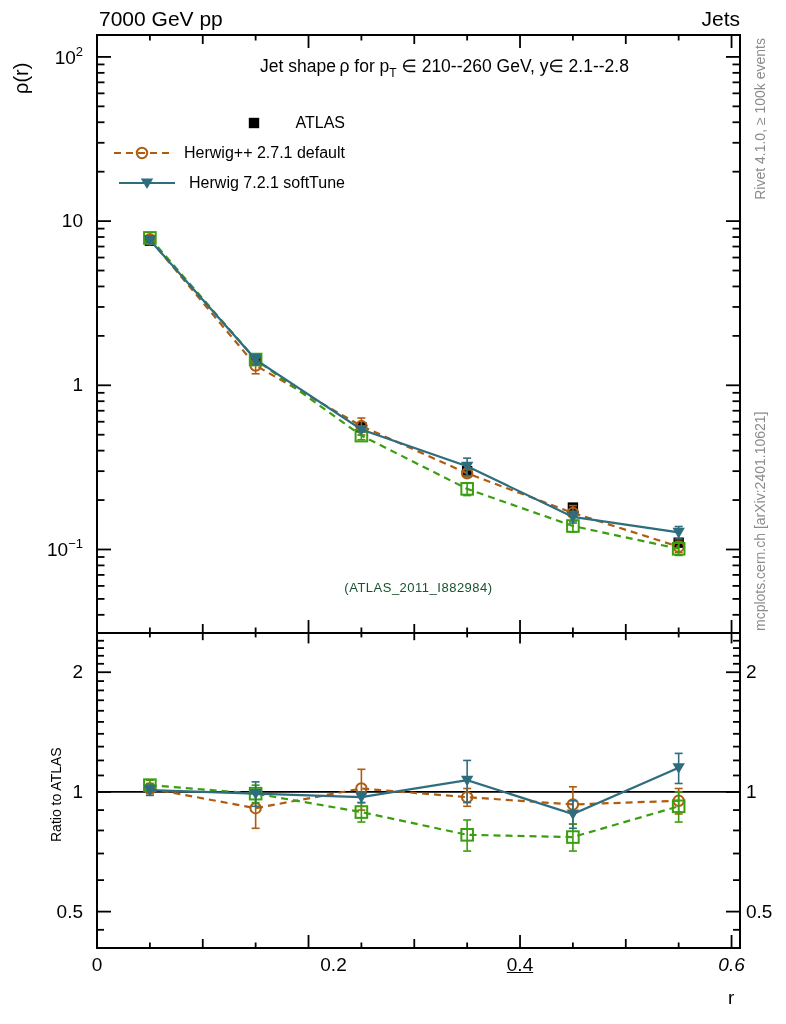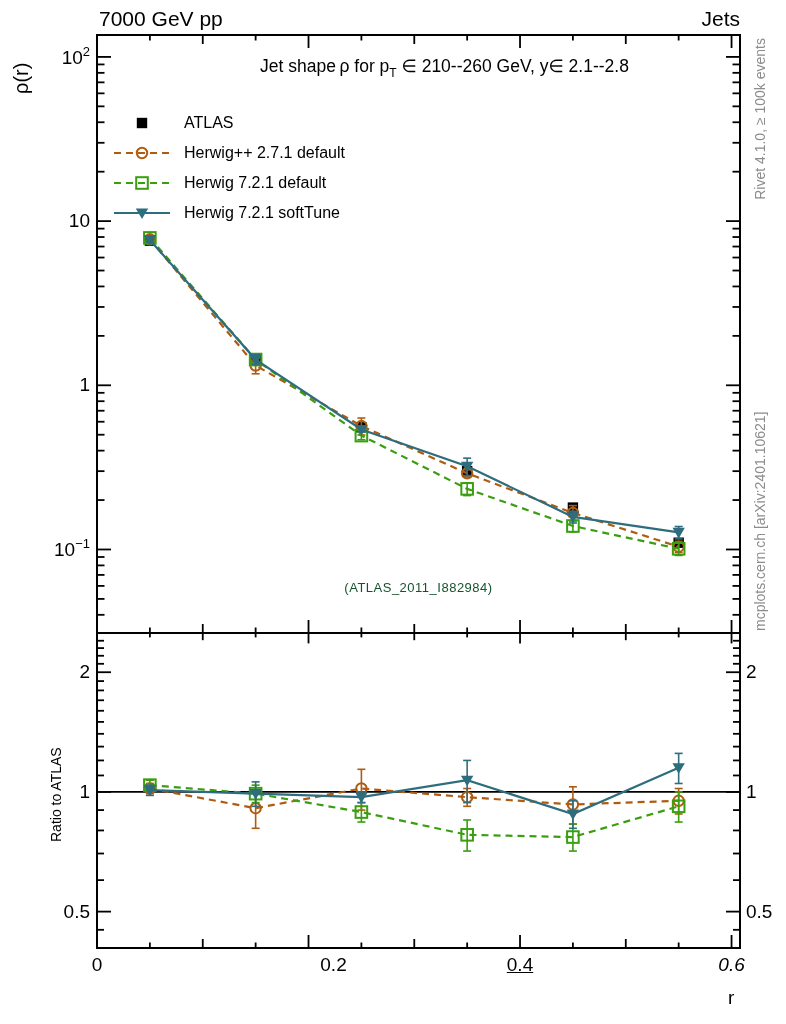--- a/index.html
+++ b/index.html
@@ -16,24 +16,24 @@
   .side-note{position:absolute;color:#8c8c8c;font-size:14px;width:285px;white-space:nowrap;
        transform:rotate(-90deg);transform-origin:top left;}
   #side-top{left:752px;top:323px;text-align:right;}
   #side-bottom{left:752px;top:631px;text-align:left;}
   .plot-title{position:absolute;left:97px;top:56px;width:695px;text-align:center;
        font-size:17.5px;white-space:nowrap;}
   .plot-title sub{font-size:12px;}
   .watermark{position:absolute;left:97px;top:580px;width:643px;text-align:center;
        font-size:13px;color:#14532d;letter-spacing:.5px;}
   .legend{position:absolute;left:114px;top:108px;}
-  .legend-row{display:flex;align-items:center;height:30px;}
+  .legend-row{display:flex;align-items:center;height:30px;justify-content:flex-end;}
   .legend-marker{width:56px;height:22px;margin-right:14px;flex:0 0 56px;}
   .legend-label{font-size:16px;white-space:nowrap;}
-  .ytick{position:absolute;left:20px;width:70px;text-align:right;font-size:19px;
+  .ytick{position:absolute;left:13px;width:70px;text-align:right;font-size:19px;
        transform:translateY(-52%);white-space:nowrap;}
   .ytick sup{font-size:13px;}
   .ytick-r{position:absolute;left:746px;font-size:19px;transform:translateY(-52%);white-space:nowrap;}
   .xtick{position:absolute;top:954px;font-size:19px;transform:translateX(-50%);}
   .xlabel{position:absolute;left:728px;top:987px;font-size:19px;}
 </style>
 </head>
 <body>
 
 <div class="fig">
@@ -406,27 +406,20 @@
     </div>
     <div class="legend-row">
       <svg class="legend-marker" viewBox="0 0 56 22">
           <line x1="0" y1="11" x2="56" y2="11" stroke="#b05c10" stroke-width="2.2" stroke-dasharray="7,5"></line>
           <circle cx="28" cy="11" r="5.2" fill="none" stroke="#b05c10" stroke-width="2"></circle>
         </svg>
       <span class="legend-label">Herwig++ 2.7.1 default</span>
     </div>
     <div class="legend-row">
       <svg class="legend-marker" viewBox="0 0 56 22">
-          <line x1="0" y1="11" x2="56" y2="11" stroke="#3a9e10" stroke-width="2.2" stroke-dasharray="7,5"></line>
-          <rect x="22.2" y="5.2" width="11.6" height="11.6" fill="none" stroke="#3a9e10" stroke-width="2"></rect>
-        </svg>
-      <span class="legend-label">Herwig 7.2.1 default</span>
-    </div>
-    <div class="legend-row">
-      <svg class="legend-marker" viewBox="0 0 56 22">
           <line x1="0" y1="11" x2="56" y2="11" stroke="#2e6d7e" stroke-width="2.2" stroke-dasharray="none"></line>
           <path d="M 21.8 6.4 L 34.2 6.4 L 28 17 Z" fill="#2e6d7e"></path>
         </svg>
       <span class="legend-label">Herwig 7.2.1 softTune</span>
     </div>
   </div>
 
   <div id="labels">
       <div class="ytick" style="top: 56.9254px;">10<sup>2</sup></div>
       <div class="ytick" style="top: 221.113px;">10</div>

